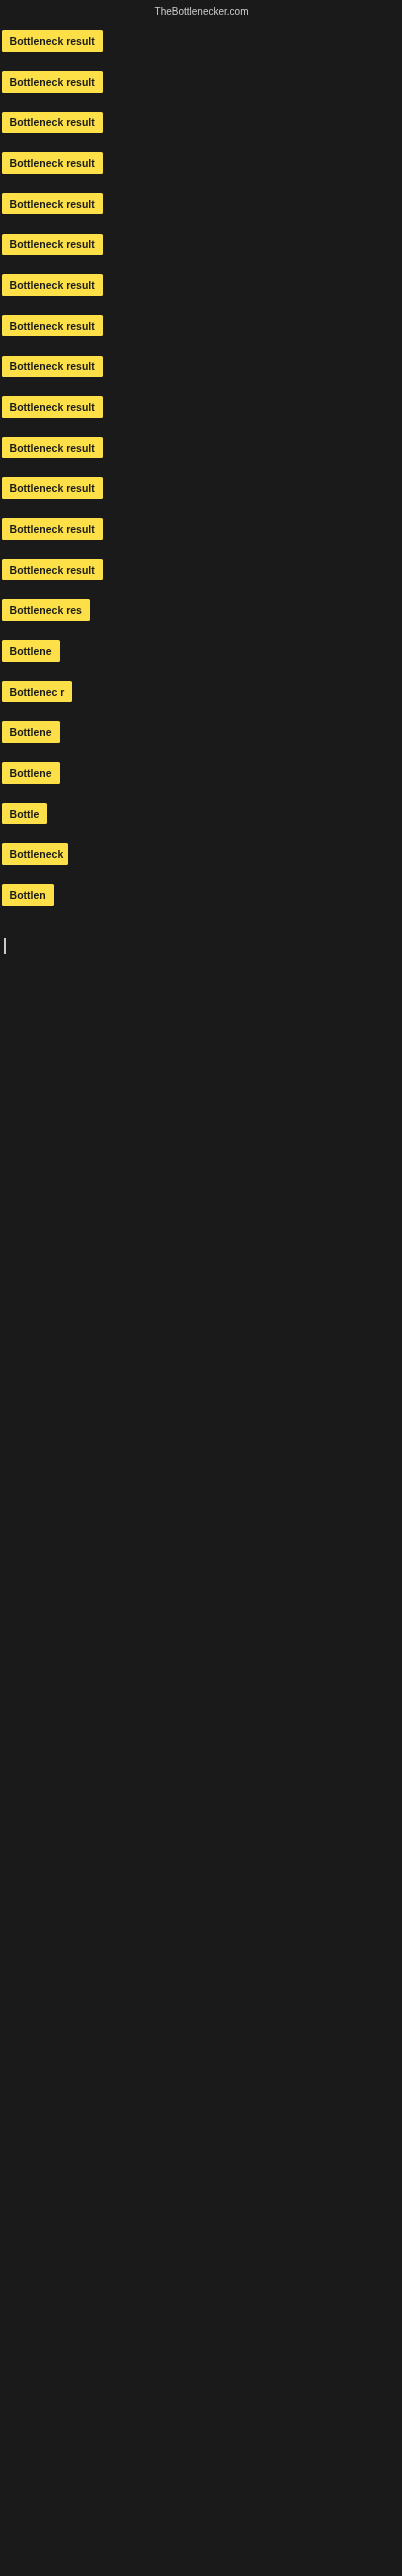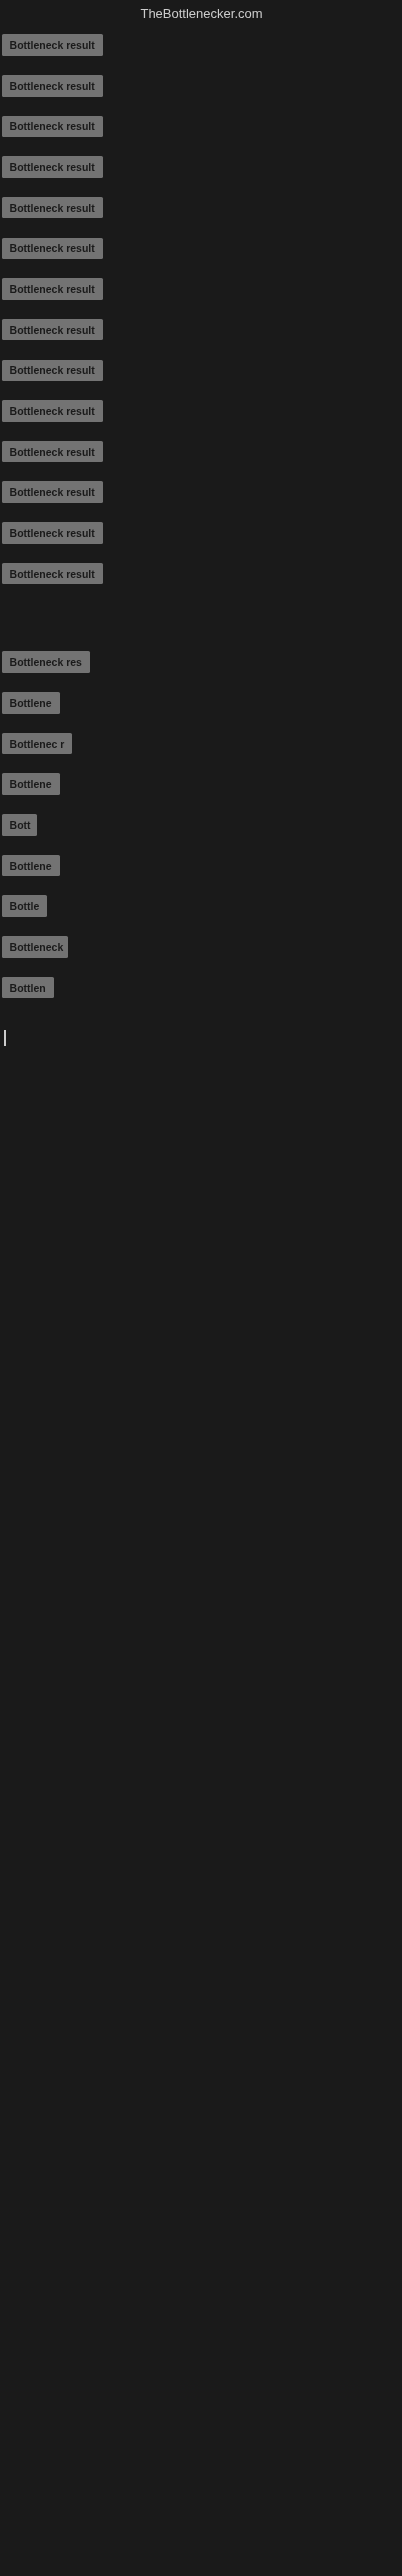--- a/index.html
+++ b/index.html
@@ -12,29 +12,29 @@
       width: 403px;
       min-height: 2576px;
       background-color: #1a1a1a;
       font-family: Arial, sans-serif;
       position: relative;
     }
 
     .site-title {
       text-align: center;
       color: #cccccc;
-      font-size: 13px;
+      font-size: 10px;
       padding: 6.4px 0 9.7px 0;
       font-weight: normal;
     }
 
     .bottleneck-item {
       margin: 0 0 9.7px 0;
       padding: 4.8px 8px;
-      background-color: #737373;
+      background-color: #fde047;
       color: #1a1a1a;
       font-size: 10.5px;
       font-weight: bold;
       display: inline-block;
       border-radius: 1.6px;
       white-space: nowrap;
       overflow: hidden;
     }
 
     .row {
@@ -71,25 +71,24 @@
     <div class="row"><div class="bottleneck-item" style="max-width: 109px;">Bottleneck result</div></div>
     <div class="row"><div class="bottleneck-item" style="max-width: 109px;">Bottleneck result</div></div>
     <div class="row"><div class="bottleneck-item" style="max-width: 109px;">Bottleneck result</div></div>
     <div class="row"><div class="bottleneck-item" style="max-width: 109px;">Bottleneck result</div></div>
     <div class="row"><div class="bottleneck-item" style="max-width: 109px;">Bottleneck result</div></div>
     <div class="row"><div class="bottleneck-item" style="max-width: 109px;">Bottleneck result</div></div>
     <div class="row"><div class="bottleneck-item" style="max-width: 109px;">Bottleneck result</div></div>
     <div class="row"><div class="bottleneck-item" style="max-width: 109px;">Bottleneck result</div></div>
     <div class="row"><div class="bottleneck-item" style="max-width: 109px;">Bottleneck result</div></div>
     <div class="row"><div class="bottleneck-item" style="max-width: 109px;">Bottleneck result</div></div>
-    <div class="row"><div class="bottleneck-item" style="max-width: 93px; margin-top: 48px;">Bottleneck res</div></div>
+    <div class="row"><div class="bottleneck-item" style="max-width: 93px;">Bottleneck res</div></div>
     <div class="row"><div class="bottleneck-item" style="max-width: 64px;">Bottlene</div></div>
     <div class="row"><div class="bottleneck-item" style="max-width: 72px;">Bottlenec r</div></div>
     <div class="row"><div class="bottleneck-item" style="max-width: 58px;">Bottlene</div></div>
-    <div class="row"><div class="bottleneck-item" style="max-width: 35px;">Bott</div></div>
     <div class="row"><div class="bottleneck-item" style="max-width: 58px;">Bottlene</div></div>
     <div class="row"><div class="bottleneck-item" style="max-width: 45px;">Bottle</div></div>
     <div class="row"><div class="bottleneck-item" style="max-width: 66px;">Bottleneck</div></div>
     <div class="row"><div class="bottleneck-item" style="max-width: 52px;">Bottlen</div></div>
   </div>
 
 <div class="cursor-line"></div>
 
 
 </body></html>

